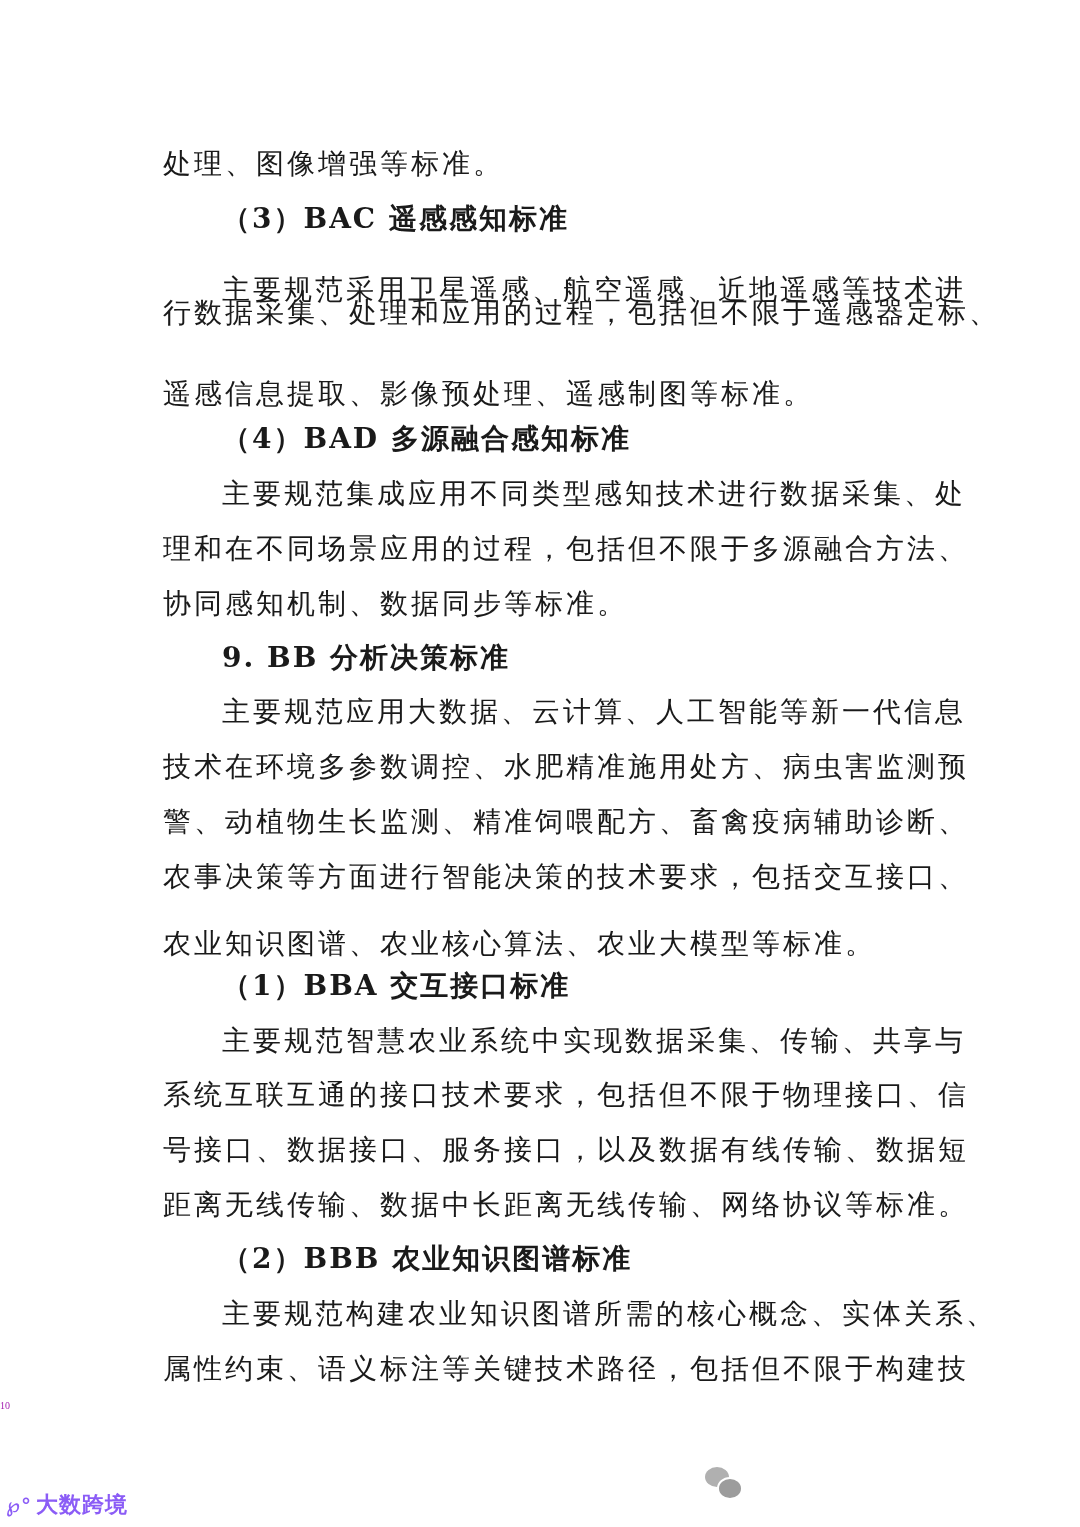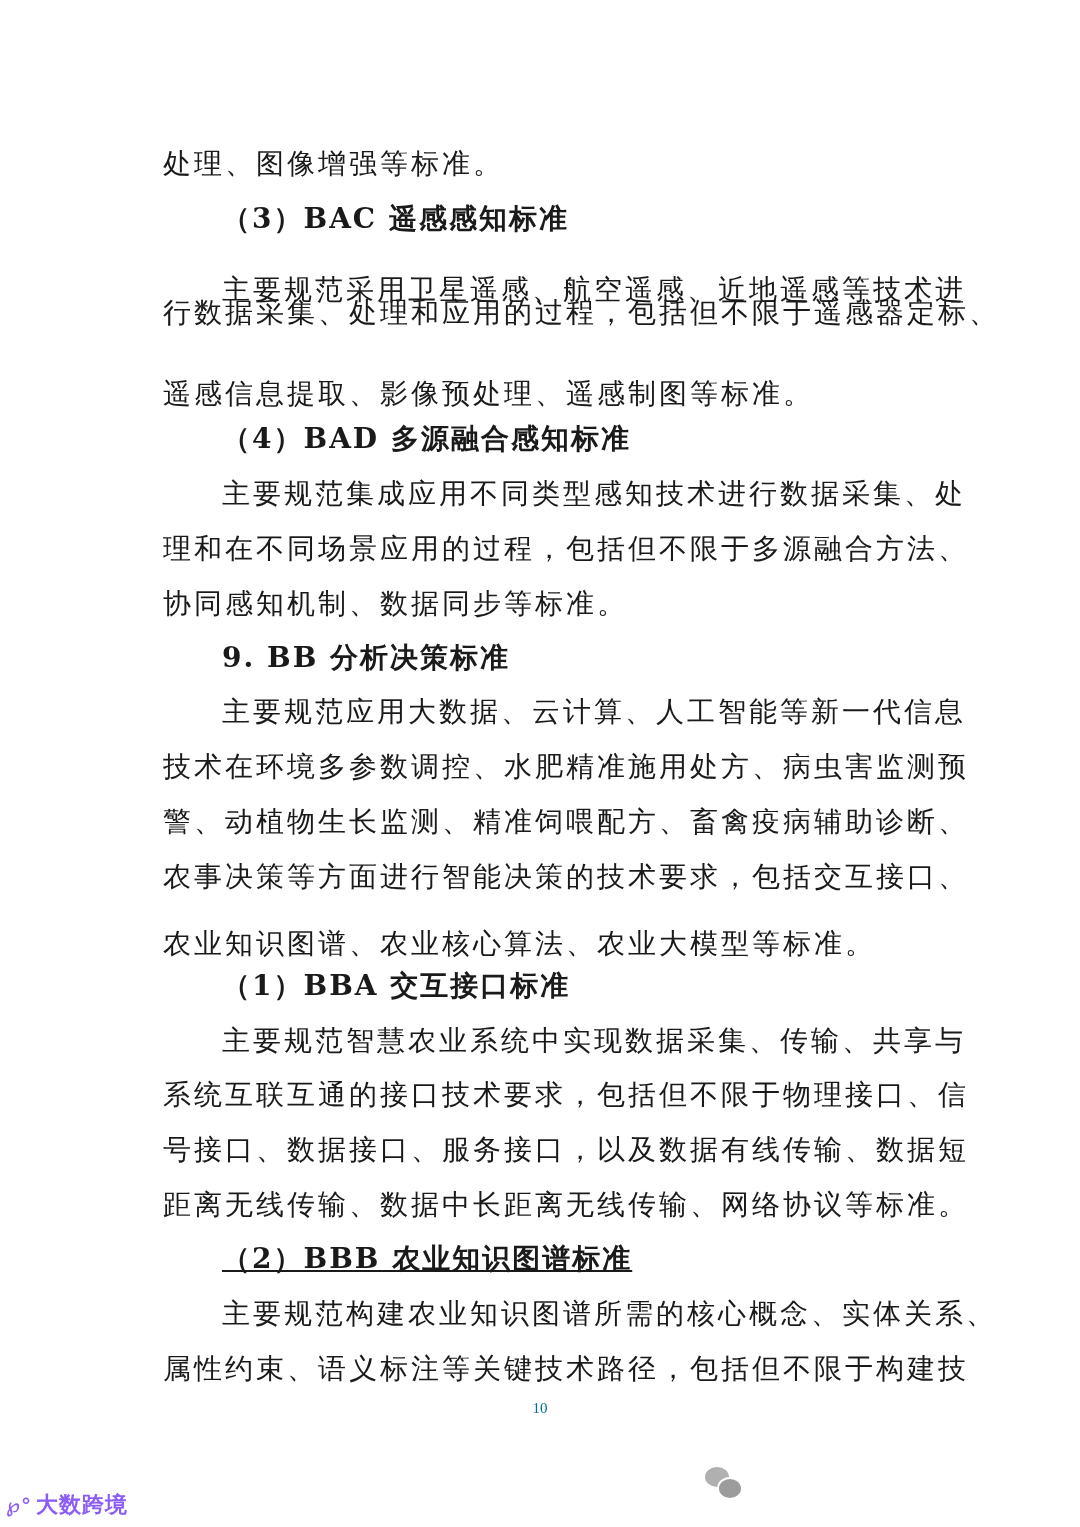--- a/index.html
+++ b/index.html
@@ -8,22 +8,22 @@
     font-family: "DejaVu Serif", "Liberation Serif", serif; color: #1a1a1a;
   }
   .page { position: absolute; left: 0; top: 0; width: 920px; height: 1527px; }
   .line {
     position: absolute; left: 163px; width: 760px;
     font-size: 28px; line-height: 36px; white-space: nowrap; letter-spacing: 3px;
   }
   .indent { left: 222px; }
   .heading { font-weight: bold; letter-spacing: 2px; }
   .page-number {
-    position: absolute; top: 1400px; left: 0; width: 1080px; text-align: center;
-    font-size: 15px; color: #0369a1; font-family: "Liberation Serif", serif;
+    position: absolute; top: 1400px; left: 0; width: 1080px; 
+    font-size: 10px; color: #a21caf; font-family: "Liberation Serif", serif;
   }
   .wm-left {
     position: absolute; left: 6px; top: 1490px; font-size: 22px; color: #8b5cf6;
     font-family: "DejaVu Sans", sans-serif; font-weight: bold; letter-spacing: 1px;
   }
   .wm-right {
     position: absolute; left: 705px; top: 1467px; font-size: 28px; color: #a8a8a8;
     font-family: "DejaVu Sans", sans-serif; display: flex; align-items: center;
   }
   .wechat-icon { width: 36px; height: 32px; position: relative; margin-right: 8px; }
@@ -49,21 +49,21 @@
       <div class="line indent" style="top: 694px;">主要规范应用大数据、云计算、人工智能等新一代信息</div>
       <div class="line" style="top: 749px;">技术在环境多参数调控、水肥精准施用处方、病虫害监测预</div>
       <div class="line" style="top: 804px;">警、动植物生长监测、精准饲喂配方、畜禽疫病辅助诊断、</div>
       <div class="line" style="top: 859px;">农事决策等方面进行智能决策的技术要求，包括交互接口、</div>
       <div class="line" style="top: 914px; margin-top: 12px;">农业知识图谱、农业核心算法、农业大模型等标准。</div>
       <div class="line indent heading" style="top: 968px;">（1）BBA 交互接口标准</div>
       <div class="line indent" style="top: 1023px;">主要规范智慧农业系统中实现数据采集、传输、共享与</div>
       <div class="line" style="top: 1077px;">系统互联互通的接口技术要求，包括但不限于物理接口、信</div>
       <div class="line" style="top: 1132px;">号接口、数据接口、服务接口，以及数据有线传输、数据短</div>
       <div class="line" style="top: 1187px;">距离无线传输、数据中长距离无线传输、网络协议等标准。</div>
-      <div class="line indent heading" style="top: 1241px; text-decoration: underline;">（2）BBB 农业知识图谱标准</div>
+      <div class="line indent heading" style="top: 1241px;">（2）BBB 农业知识图谱标准</div>
       <div class="line indent" style="top: 1296px;">主要规范构建农业知识图谱所需的核心概念、实体关系、</div>
       <div class="line" style="top: 1351px;">属性约束、语义标注等关键技术路径，包括但不限于构建技</div>
     </div>
 
   <div class="page-number">10</div>
 
   <div class="wm-left">
     <span class="logo-icon">℘°</span><span>大数跨境</span>
   </div>
 

